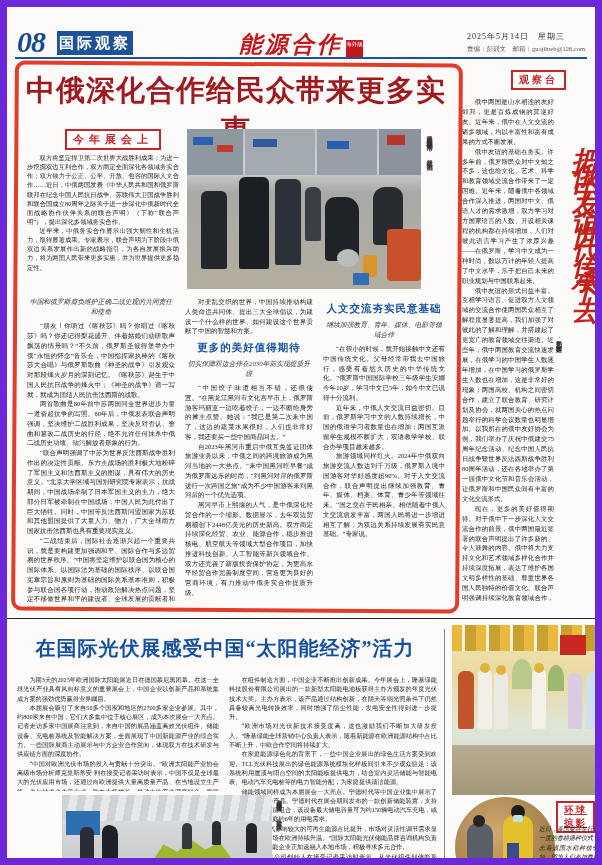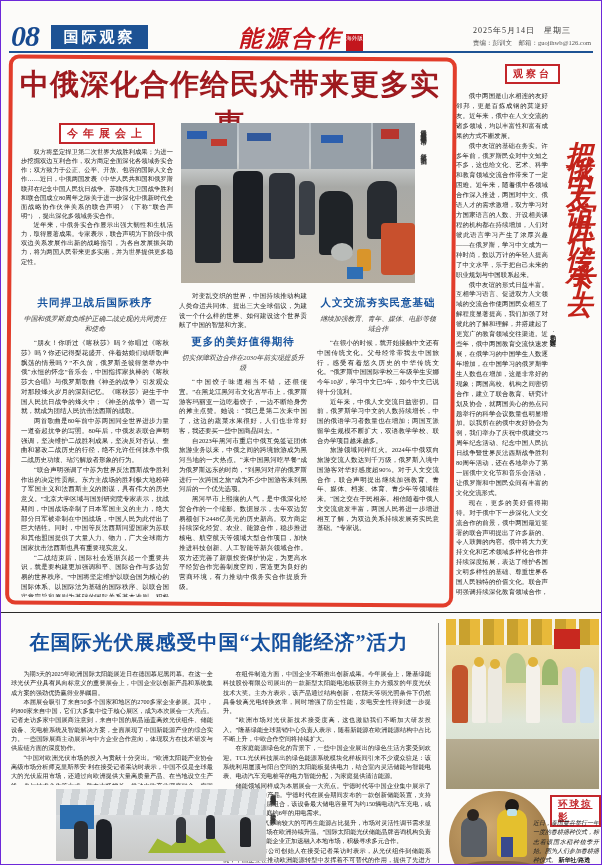--- a/index.html
+++ b/index.html
@@ -1,24 +1,24 @@
 <!DOCTYPE html>
 <html><head>
 <meta charset="utf-8">
 <style>
   * { box-sizing: border-box; margin: 0; padding: 0; }
   html,body { background:#e9e7e2; }
   body { font-family:"Liberation Serif","DejaVu Serif",serif; }
   .canvas { position:relative; width:602px; height:865px; margin:0 auto;
-            background:#fcfbf9; overflow:hidden; border:1px solid #6d28d9; }
+            background:#fcfbf9; overflow:hidden; border:7px solid #6d28d9; }
 
   
   .pageno { position:absolute; left:10px; top:18px; font-size:30px; font-weight:bold;
             font-style:italic; color:#17498f; letter-spacing:-1px; }
-  .section-box { position:absolute; left:50px; top:24px; width:97px; height:24px;
+  .section-box { position:absolute; left:50px; top:24px; width:76px; height:24px;
             background:#1d5294; color:#fff; font-weight:bold; font-size:15px;
             text-align:center; line-height:24px; letter-spacing:3px; }
   .masthead { position:absolute; left:0; right:0; top:22px; text-align:center; }
   .masthead .mh-name { font-size:23px; font-weight:bold; color:#c3161d;
             letter-spacing:3px; font-style:italic; }
   .mh-edition { display:inline-block; vertical-align:middle; margin-left:3px;
             width:17px; height:17px; background:#c3161d; color:#fff; font-size:5.5px;
             line-height:5.8px; text-align:center; padding-top:2px; font-style:normal; }
   .dateblock { position:absolute; right:10px; top:24px; color:#333; }
   .dateblock .d1 { font-size:8px; letter-spacing:1px; }
@@ -139,21 +139,20 @@
     <div class="person" style="left:138px;top:68px;width:34px;height:64px;background:#1f2327;border-radius:10px 14px 4px 4px;"></div>
     <div class="person" style="left:186px;top:58px;width:30px;height:58px;background:#282c31;border-radius:12px 10px 4px 4px;"></div>
     <div class="shape" style="left:150px;top:120px;width:22px;height:18px;background:#b9bcb9;border-radius:50%;"></div>
     <div class="shape" style="left:200px;top:100px;width:34px;height:52px;background:#c8502d;border-radius:4px;"></div>
     <div class="shape" style="left:176px;top:126px;width:14px;height:22px;background:#d9952b;border-radius:3px;"></div>
     <div class="shape" style="left:166px;top:144px;width:16px;height:12px;background:#2f6fb5;"></div>
   </div>
   <div class="vcap cap1">俄罗斯游客在黑龙江省黑河市逛文化宫早市。　新华社记者 谢剑飞摄</div>
 
   <div class="bodytext colA">
-    <div class="sec-head">共同捍卫战后国际秩序</div>
     <div class="sec-sub">中国和俄罗斯肩负维护正确二战史观的共同责任和使命</div>
     <div>
         <p>“朋友！你听过《喀秋莎》吗？你唱过《喀秋莎》吗？你还记得梨花盛开、伴着姑娘们动听歌声飘荡的情景吗？”不久前，俄罗斯圣彼得堡举办中俄“永恒的怀念”音乐会，中国指挥家执棒的《喀秋莎大合唱》与俄罗斯歌曲《神圣的战争》引发观众对那段烽火岁月的深刻记忆。《喀秋莎》诞生于中国人民抗日战争的烽火中；《神圣的战争》谱一写就，就成为团结人民抗击法西斯的战歌。</p>
         <p>两首歌曲是80年前中苏两国同全世界进步力量一道奋起抗争的写照。80年后，中俄发表联合声明强调，坚决维护二战胜利成果，坚决反对否认、歪曲和篡改二战历史的行径，绝不允许任何抹杀中俄二战历史功绩、玷污解放者形象的行为。</p>
         <p>“联合声明强调了中苏为世界反法西斯战争胜利作出的决定性贡献。东方主战场的胜利极大地粉碎了军国主义和法西斯主义的图谋，具有伟大的历史意义。”北京大学区域与国别研究院专家表示，抗战期间，中国战场牵制了日本军国主义的主力，绝大部分日军被牵制在中国战场，中国人民为此付出了巨大牺牲。同时，中国等反法西斯同盟国家为苏联和其他盟国提供了大量人力、物力，广大全球南方国家抗击法西斯也具有重要现实意义。</p>
         <p>“二战结束后，国际社会逐渐兴起一个重要共识，就是要构建更加强调和平、国际合作与多边贸易的世界秩序。”中国将坚定维护以联合国为核心的国际体系、以国际法为基础的国际秩序、以联合国宪章宗旨和原则为基础的国际关系基本准则，积极参与联合国各项行动，推动政治解决热点问题，坚定不移做世界和平的建设者、全球发展的贡献者和国际秩序的维护者；另一方面，面</p>
       </div>
   </div>
   <div class="bodytext colB">
     <div>

